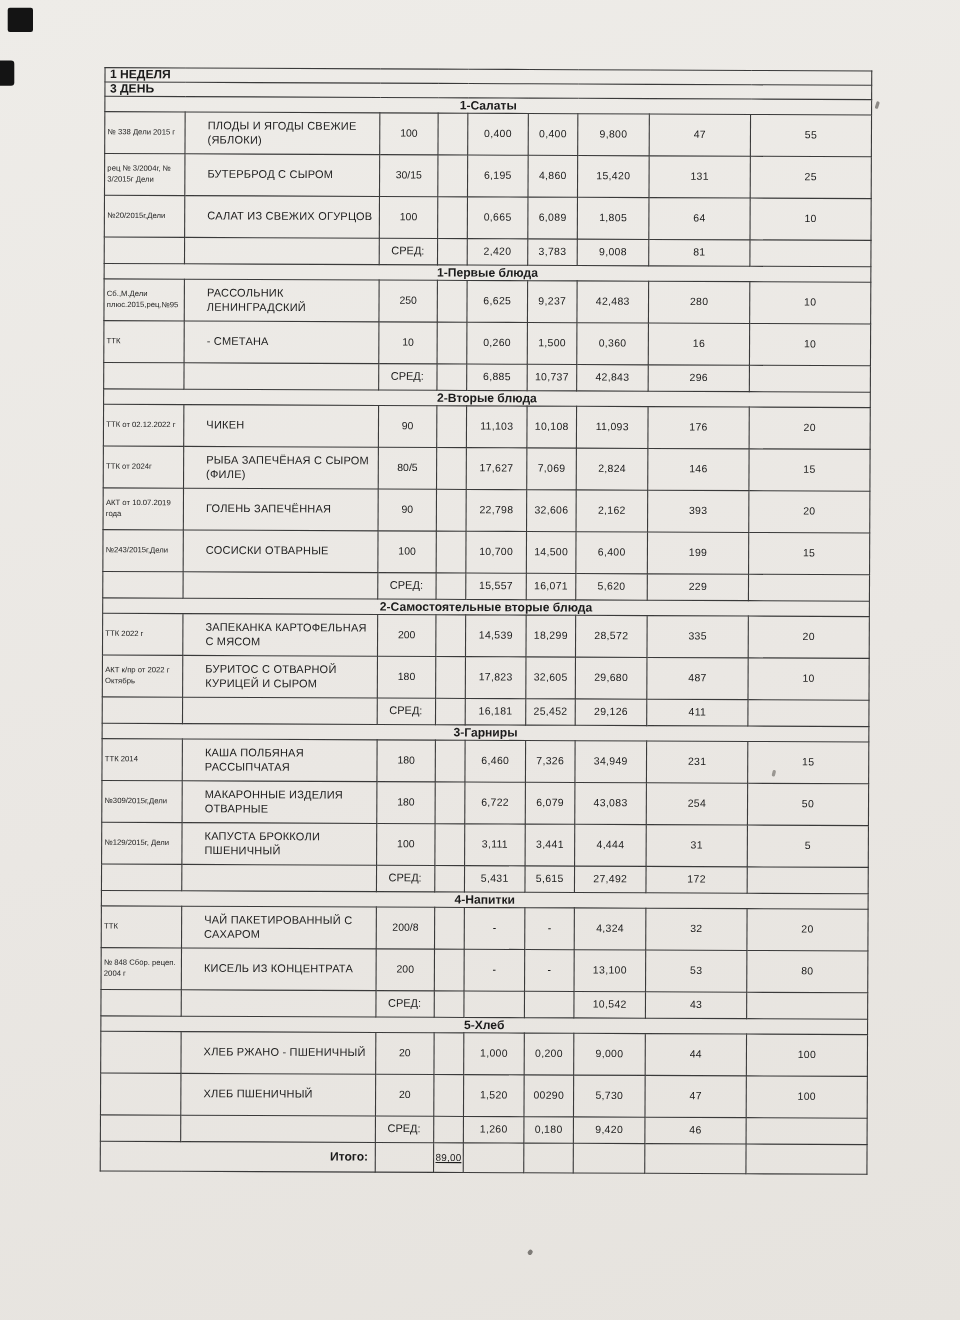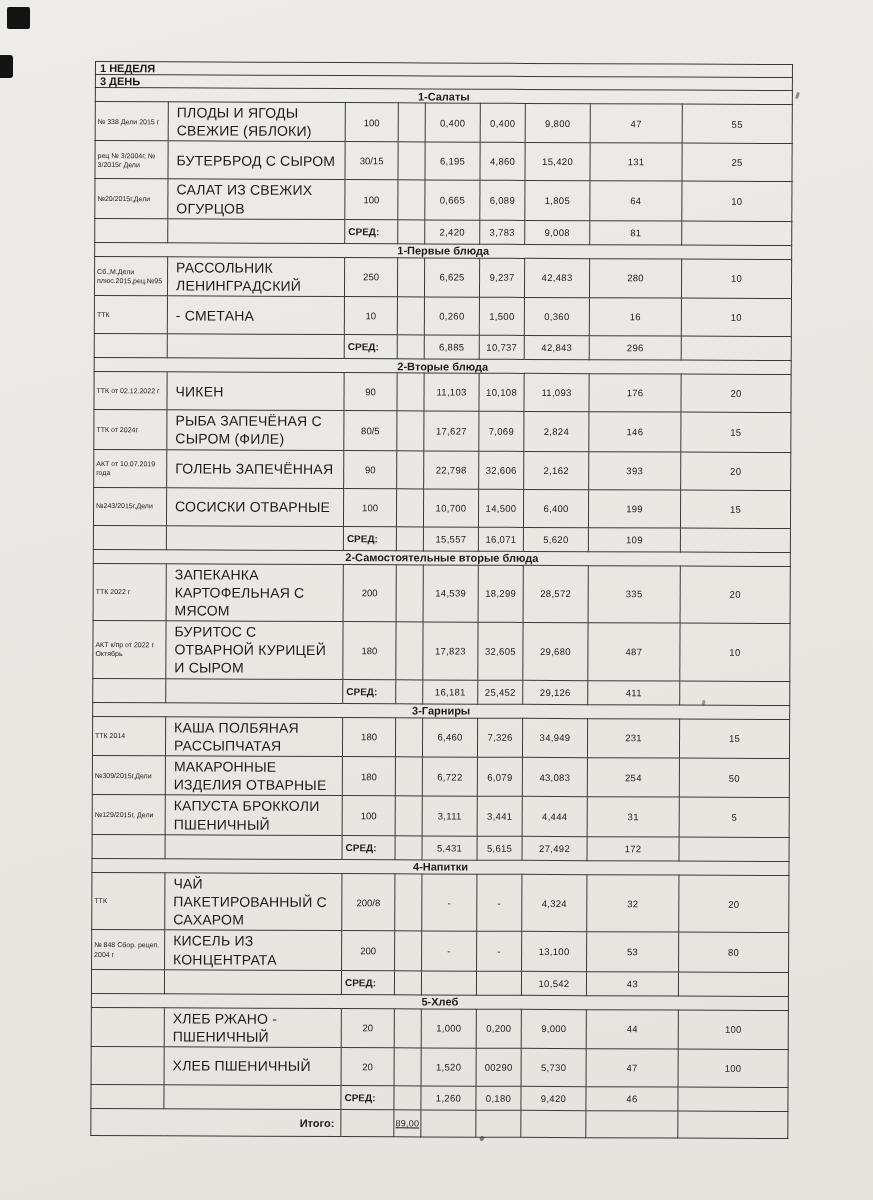--- a/index.html
+++ b/index.html
@@ -22,24 +22,24 @@
   td {
     border: 1px solid #3a3a3a; vertical-align: middle;
     color: #1b1b1b; padding: 1px 3px; overflow: hidden;
   }
   .head-row td { height: 13px; font-size: 11px; font-weight: bold; padding: 0 4px; }
   .section-row td { height: 14px; font-size: 11px; font-weight: bold; text-align: center; padding: 0; }
   .data-row td { height: 38px; }
   .avg-row td { height: 24px; }
   .total-row td { height: 27px; }
   .c-ref  { font-size: 7px; line-height: 1.3; padding-left: 2px; color: #222; }
-  .c-name { font-size: 14px; line-height: 1.3; padding-left: 8px; letter-spacing: 0.2px; }
+  .c-name { font-size: 10px; line-height: 1.3; padding-left: 20px; letter-spacing: 0.2px; }
   .c-portion { font-size: 9.5px; text-align: center; }
   .c-num  { font-size: 9.5px; text-align: center; letter-spacing: 0.3px; }
-  .avg-label { font-weight: bold; text-align: left; padding-right: 4px; font-size: 10px; }
+  .avg-label { font-weight: normal; text-align: center; padding-right: 4px; font-size: 10px; }
   .c-total-label { font-weight: bold; font-size: 11px; text-align: right; padding-right: 6px; }
   .c-total-value { font-size: 9px; text-align: center; padding: 0; letter-spacing: 0.2px; text-decoration: underline; }
   .artifact { position: absolute; background: #141414; }
   .a-corner { left: 7px; top: 7px; width: 23px; height: 22px; border-radius: 2px; }
   .a-edge   { left: 0; top: 55px; width: 13px; height: 23px; border-radius: 0 3px 3px 0; }
   .speck { position: absolute; background: #8d8a86; }
   .s1 { left: 796px; top: 92px;  width: 3px; height: 7px; transform: rotate(18deg); border-radius: 2px; }
   .s2 { left: 702px; top: 700px; width: 3px; height: 6px; transform: rotate(14deg); border-radius: 2px; background:#9a9792; }
   .s3 { left: 480px; top: 1136px; width: 4px; height: 5px; transform: rotate(40deg); border-radius: 2px; background:#7e7b77; }
 </style>
@@ -208,21 +208,21 @@
             <td class="c-num">15</td>
           </tr>
           <tr class="avg-row">
             <td class="c-ref"></td>
             <td class="c-name"></td>
             <td class="avg-label">СРЕД:</td>
             <td class="c-num"></td>
             <td class="c-num">15,557</td>
             <td class="c-num">16,071</td>
             <td class="c-num">5,620</td>
-            <td class="c-num">109</td>
+            <td class="c-num">229</td>
             <td class="c-num"></td>
           </tr>
           <tr class="section-row">
             <td class="section-title" colspan="9">2-Самостоятельные вторые блюда</td>
           </tr>
           <tr class="data-row">
             <td class="c-ref">ТТК 2022 г</td>
             <td class="c-name">ЗАПЕКАНКА КАРТОФЕЛЬНАЯ С МЯСОМ</td>
             <td class="c-portion">200</td>
             <td class="c-num"></td>

